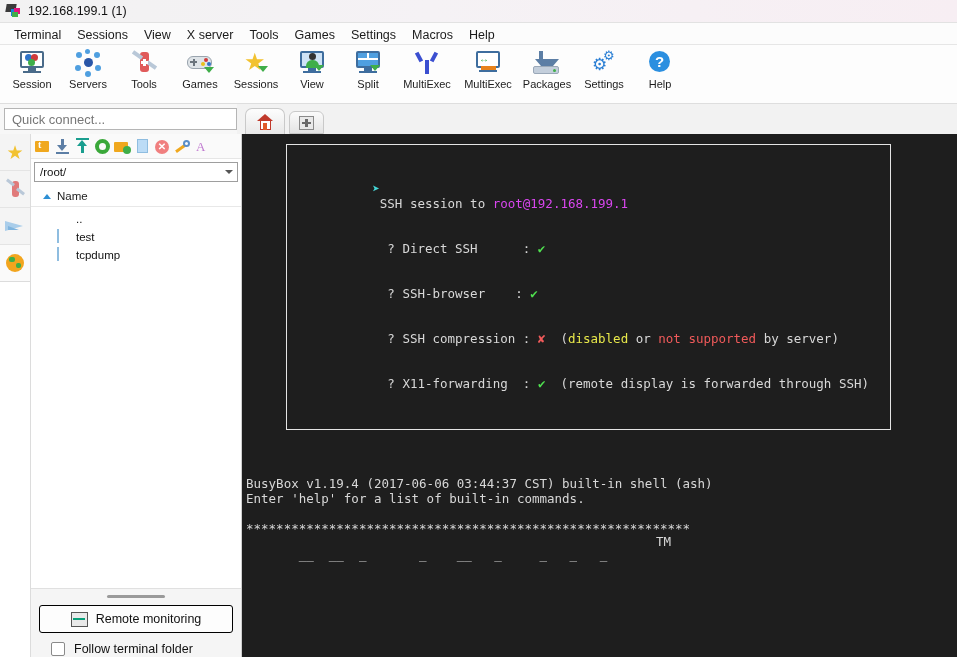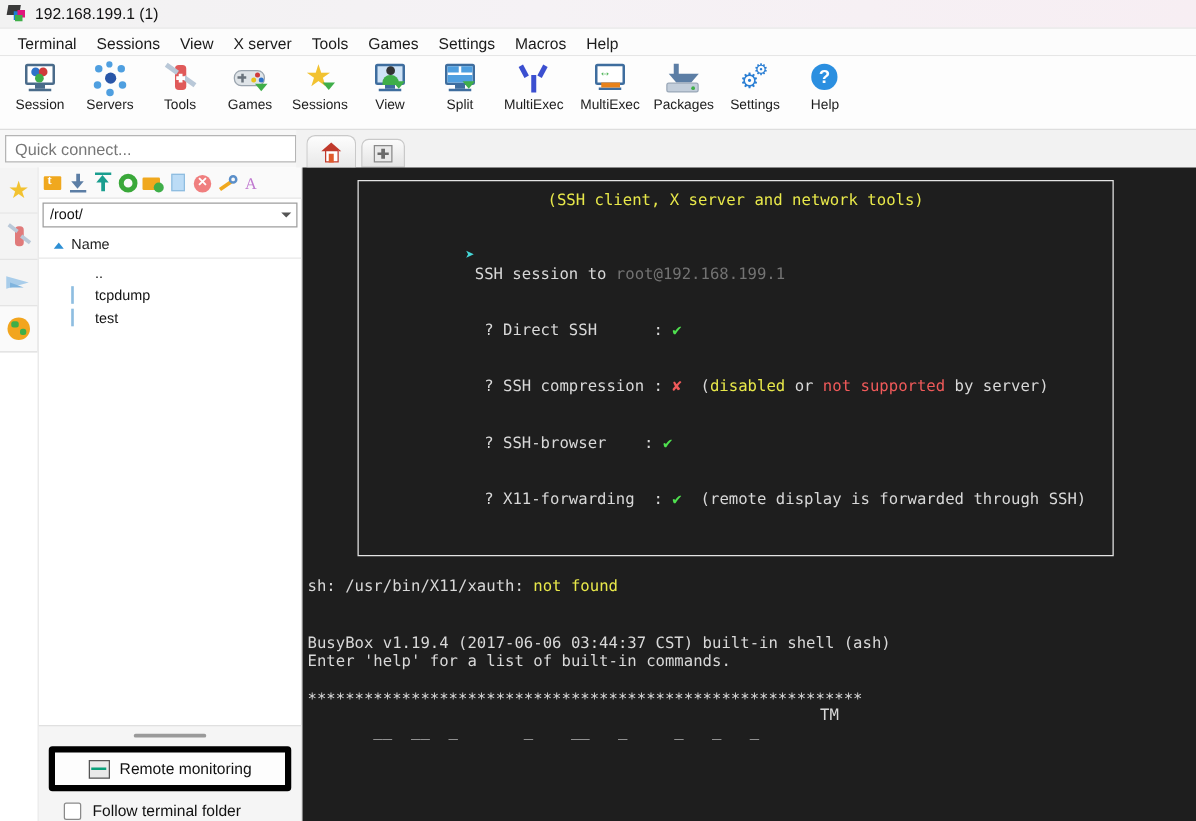--- a/index.html
+++ b/index.html
@@ -120,21 +120,21 @@
   .flist{flex:1;padding-top:3px;}
   .frow{height:18px;display:flex;align-items:center;gap:6px;padding-left:26px;font-size:11.5px;color:#111;}
   .ficon{width:13px;height:14px;position:relative;}
   .folderup{width:13px;height:11px;background:#8dc640;border-radius:1px;position:relative;}
   .folderup:after{content:"t";position:absolute;left:3px;top:-2px;font-size:10px;color:#fff;font-weight:bold;font-family:"Liberation Serif",serif;}
   .filedoc{width:11px;height:13px;background:#cfe6fa;border:1px solid #8fbde0;box-sizing:border-box;}
   .filedoc:after{content:"";position:absolute;right:0;top:0;border-left:4px solid transparent;border-bottom:4px solid #fff;}
   .sftpfoot{border-top:1px solid #e0e0e0;background:#f5f5f5;padding:6px 8px 8px 8px;}
   .grip{width:58px;height:3px;background:#9a9a9a;margin:0 auto 7px auto;border-radius:2px;}
   .rmbtn{
-    height:26px;background:#fdfdfd;border:5px solid #000000;border-radius:3px;
+    height:26px;background:#fdfdfd;border:1px solid #000000;border-radius:3px;
     display:flex;align-items:center;justify-content:center;gap:8px;font-size:12.5px;color:#111;
   }
   .rmic{width:17px;height:15px;background:#e9e9e9;border:1.5px solid #555;box-sizing:border-box;position:relative;}
   .rmic:after{content:"";position:absolute;left:1px;top:5px;width:12px;height:2px;background:#0aa07a;}
   .chkrow{display:flex;align-items:center;gap:9px;padding:9px 0 0 12px;}
   .chk{width:12px;height:12px;border:1px solid #8a8a8a;background:#fff;border-radius:2px;}
   .chklbl{font-size:12.5px;color:#111;}
 
   
   .term{
@@ -145,21 +145,21 @@
   }
   .banner{
     margin:4px 0 0 44px;width:605px;
     border:1px solid #e4e4e4;
     padding:7px 10px 9px 10px;box-sizing:border-box;
   }
   .b-center{text-align:center;}
   .g{color:#4fe04f;}
   .y{color:#e8e84a;}
   .c{color:#45d7d7;}
-  .m{color:#737373;}
+  .m{color:#d946ef;}
   .r{color:#f05a5a;}
   .w{color:#d8d8d8;}
   .arrow{color:#45d7d7;}
   .ul{text-decoration:underline;}
   .termline{padding-left:4px;white-space:pre;}
   .artblk{padding-left:4px;white-space:pre;color:#d0d0d0;line-height:14px;}
 </style>
 </head>
 <body>
 
@@ -412,71 +412,69 @@
         <span class="hdrtext">Name</span>
       </div>
 
       <div class="flist">
         <div class="frow">
           <span class="ficon"><span class="folderup"></span></span>
           <span>..</span>
         </div>
         <div class="frow">
           <span class="ficon"><span class="filedoc"></span></span>
-          <span>tcpdump</span>
+          <span>test</span>
         </div>
         <div class="frow">
           <span class="ficon"><span class="filedoc"></span></span>
-          <span>test</span>
+          <span>tcpdump</span>
         </div>
       </div>
 
       <div class="sftpfoot">
         <div class="grip"></div>
         <div class="rmbtn">
           <span class="rmic"></span>
           <span>Remote monitoring</span>
         </div>
         <div class="chkrow">
           <span class="chk"></span>
           <span class="chklbl">Follow terminal folder</span>
         </div>
       </div>
 
     </div>
 
     <div class="term">
 
       <div class="banner">
-        <div class="b-center y">(SSH client, X server and network tools)</div>
         <div style="height:14px"></div>
 
         <div style="white-space:pre">
           <span class="arrow">➤</span>
           <span class="w"> </span><span class="w">SSH session to </span><span class="m">root@192.168.199.1</span>
         </div>
 
         <div style="white-space:pre">
           <span class="w">  </span><span class="w">? Direct SSH</span><span class="w">      </span><span class="w">: </span><span class="g">✔</span>
         </div>
         <div style="white-space:pre">
+          <span class="w">  </span><span class="w">? SSH-browser</span><span class="w">    </span><span class="w">: </span><span class="g">✔</span>
+        </div>
+        <div style="white-space:pre">
           <span class="w">  </span><span class="w">? SSH compression</span><span class="w"> </span><span class="w">: </span><span class="r">✘</span><span class="w">  (</span><span class="y">disabled</span><span class="w"> or </span><span class="r">not supported</span><span class="w"> by server)</span>
-        </div>
-        <div style="white-space:pre">
-          <span class="w">  </span><span class="w">? SSH-browser</span><span class="w">    </span><span class="w">: </span><span class="g">✔</span>
         </div>
         <div style="white-space:pre">
           <span class="w">  </span><span class="w">? X11-forwarding</span><span class="w">  </span><span class="w">: </span><span class="g">✔</span><span class="w">  (remote display is forwarded through SSH)</span>
         </div>
 
         <div style="height:14px"></div>
       </div>
 
       <div style="height:16px"></div>
-      <div class="termline"><span class="w">sh: /usr/bin/X11/xauth: </span><span class="y">not found</span></div>
       <div style="height:30px"></div>
       <div class="termline w">BusyBox v1.19.4 (2017-06-06 03:44:37 CST) built-in shell (ash)</div>
       <div class="termline w">Enter 'help' for a list of built-in commands.</div>
       <div style="height:15px"></div>
       <div class="termline w">***********************************************************</div>
       <div class="termline w" style="padding-left:414px;line-height:12px;">TM</div>
       <div class="artblk"><span>       __  __  _       _    __   _     _   _   _</span>
 
 
 

